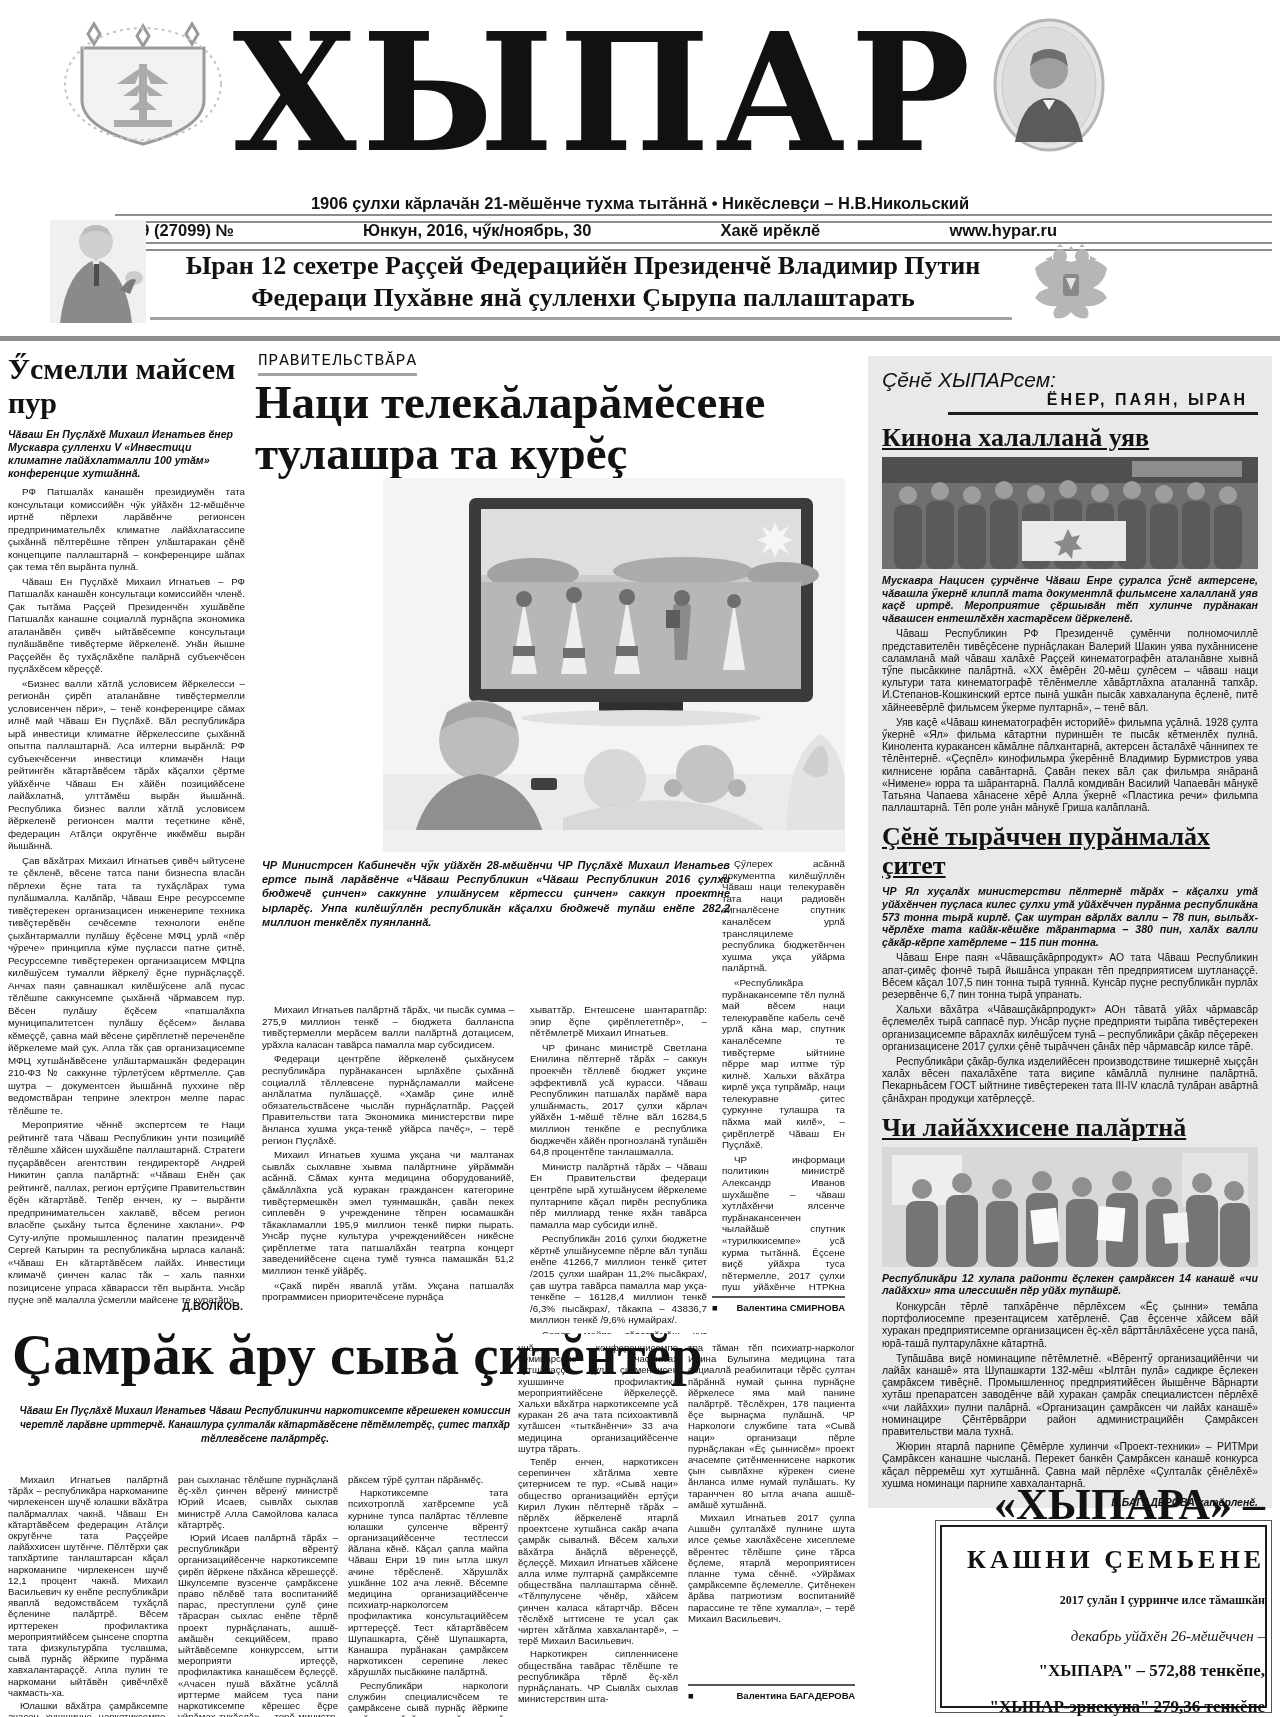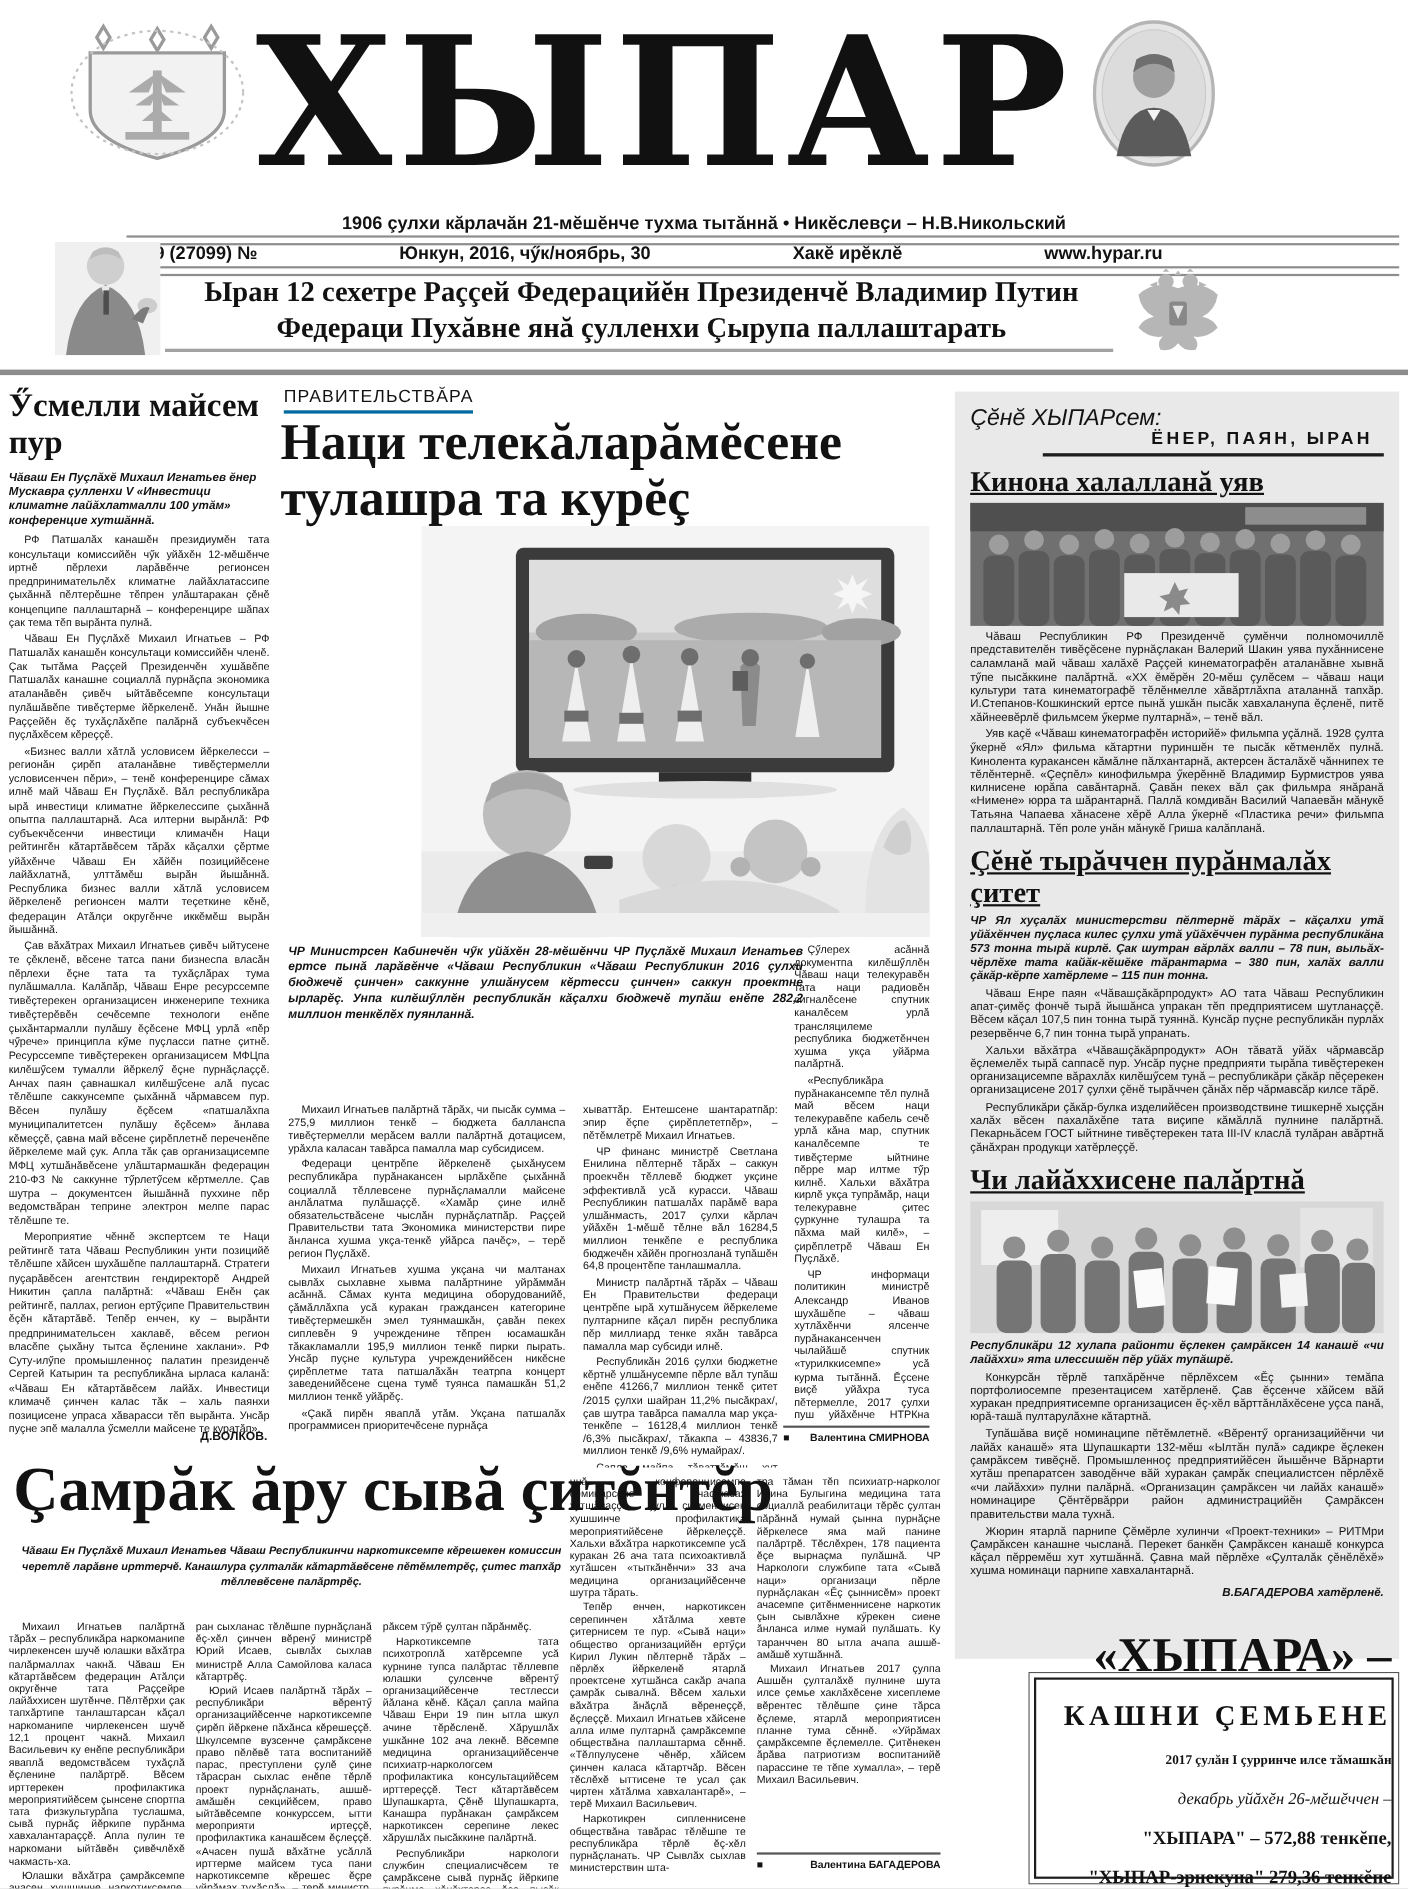--- a/index.html
+++ b/index.html
@@ -26,22 +26,22 @@
 
   
   .left-article{left:8px;top:352px;width:237px;height:962px;overflow:hidden;}
   .la-title{font-weight:bold;font-size:30px;line-height:34px;}
   .la-lede{font-weight:bold;font-style:italic;font-size:10.6px;line-height:13px;
      text-align:left;margin:8px 0 6px 0;}
   .la-body p{font-size:9.8px;line-height:12.5px;text-align:justify;text-indent:14px;margin:0 0 2px 0;}
   .la-byline{position:absolute;right:2px;bottom:2px;font-weight:bold;font-size:11px;}
 
   
-  .kicker{left:258px;top:352px;font-size:16px;letter-spacing:1px;border-bottom:3px solid #0369a1;
-     padding-bottom:3px;}
+  .kicker{left:258px;top:352px;font-size:16px;letter-spacing:1px;border-bottom:3px solid #a3a3a3;
+     padding-bottom:3px;font-family:Liberation Mono, monospace;}
   .c-title{left:255px;top:377px;width:598px;font-weight:bold;font-size:47px;line-height:51px;}
   .c-photo{left:383px;top:478px;}
   .c-lede{left:262px;top:858px;width:468px;font-weight:bold;font-style:italic;
      font-size:11px;line-height:14.2px;text-align:justify;}
   .ccol{overflow:hidden;}
   .ccol p{font-size:9.8px;line-height:11.6px;text-align:justify;text-indent:12px;margin:0 0 3px 0;}
   .ccol.cont p:first-child{text-indent:0;}
   .c-col1{left:262px;top:1004px;width:252px;height:302px;}
   .c-col2{left:530px;top:1004px;width:177px;height:330px;}
   .c-col3{left:722px;top:858px;width:123px;height:434px;}
@@ -288,20 +288,21 @@
           <rect x="172" y="42" width="28" height="70" rx="8"></rect>
         <rect x="204" y="46" width="28" height="66" rx="8"></rect>
           <rect x="236" y="43" width="28" height="69" rx="8"></rect>
         <rect x="268" y="47" width="28" height="65" rx="8"></rect>
           <rect x="300" y="44" width="28" height="68" rx="8"></rect>
         <rect x="332" y="48" width="28" height="64" rx="8"></rect>
       </g>
       <rect x="140" y="64" width="104" height="40" fill="#e9e9e9"></rect>
       <path d="M186 72 l4 8 8 -2 -4 8 6 6 -9 1 -1 9 -6 -7 -8 4 3 -9 -7 -5 9 -2 z" fill="#8a8a8a"></path>
     </svg>
+    <p class="sb-lede">Мускавра Нацисен çурчĕнче Чăваш Енре çуралса ӳснĕ актерсене, чăвашла ӳкернĕ клиплă тата документлă фильмсене халалланă уяв каçĕ иртрĕ. Мероприятие çĕршывăн тĕп хулинче пурăнакан чăвашсен ентешлĕхĕн хастарĕсем йĕркеленĕ.</p>
     <div class="sb-body">
         <p>Чăваш Республикин РФ Президенчĕ çумĕнчи полномочиллĕ представителĕн тивĕçĕсене пурнăçлакан Валерий Шакин уява пухăннисене саламланă май чăваш халăхĕ Раççей кинематографĕн аталанăвне хывнă тӳпе пысăккине палăртнă. «ХХ ĕмĕрĕн 20-мĕш çулĕсем – чăваш наци культури тата кинематографĕ тĕлĕнмелле хăвăртлăхпа аталаннă тапхăр. И.Степанов-Кошкинский ертсе пынă ушкăн пысăк хавхаланупа ĕçленĕ, питĕ хăйнеевĕрлĕ фильмсем ӳкерме пултарнă», – тенĕ вăл.</p>
         <p>Уяв каçĕ «Чăваш кинематографĕн историйĕ» фильмпа уçăлнă. 1928 çулта ӳкернĕ «Ял» фильма кăтартни пуриншĕн те пысăк кĕтменлĕх пулнă. Кинолента куракансен кăмăлне пăлхантарнă, актерсен ăсталăхĕ чăннипех те тĕлĕнтернĕ. «Çеçпĕл» кинофильмра ӳкерĕннĕ Владимир Бурмистров уява килнисене юрăпа савăнтарнă. Çавăн пекех вăл çак фильмра янăранă «Нимене» юрра та шăрантарнă. Паллă комдивăн Василий Чапаевăн мăнукĕ Татьяна Чапаева хăнасене хĕрĕ Алла ӳкернĕ «Пластика речи» фильмпа паллаштарнă. Тĕп роле унăн мăнукĕ Гриша калăпланă.</p>
       </div>
 
     <h3 class="sb-h3 serif">Çĕнĕ тырăччен пурăнмалăх çитет</h3>
     <p class="sb-lede">ЧР Ял хуçалăх министерстви пĕлтернĕ тăрăх – кăçалхи утă уйăхĕнчен пуçласа килес çулхи утă уйăхĕччен пурăнма республикăна 573 тонна тырă кирлĕ. Çак шутран вăрлăх валли – 78 пин, выльăх-чĕрлĕхе тата кайăк-кĕшĕке тăрантарма – 380 пин, халăх валли çăкăр-кĕрпе хатĕрлеме – 115 пин тонна.</p>
     <div class="sb-body">
         <p>Чăваш Енре паян «Чăвашçăкăрпродукт» АО тата Чăваш Республикин апат-çимĕç фончĕ тырă йышăнса упракан тĕп предприятисем шутланаççĕ. Вĕсем кăçал 107,5 пин тонна тырă туяннă. Кунсăр пуçне республикăн пурлăх резервĕнче 6,7 пин тонна тырă упранать.</p>
         <p>Хальхи вăхăтра «Чăвашçăкăрпродукт» АОн тăватă уйăх чăрмавсăр ĕçлемелĕх тырă саппасĕ пур. Унсăр пуçне предприяти тырăпа тивĕçтерекен организацисемпе вăрахлăх килĕшӳсем тунă – республикăри çăкăр пĕçерекен организацисене 2017 çулхи çĕнĕ тырăччен çăнăх пĕр чăрмавсăр килсе тăрĕ.</p>

